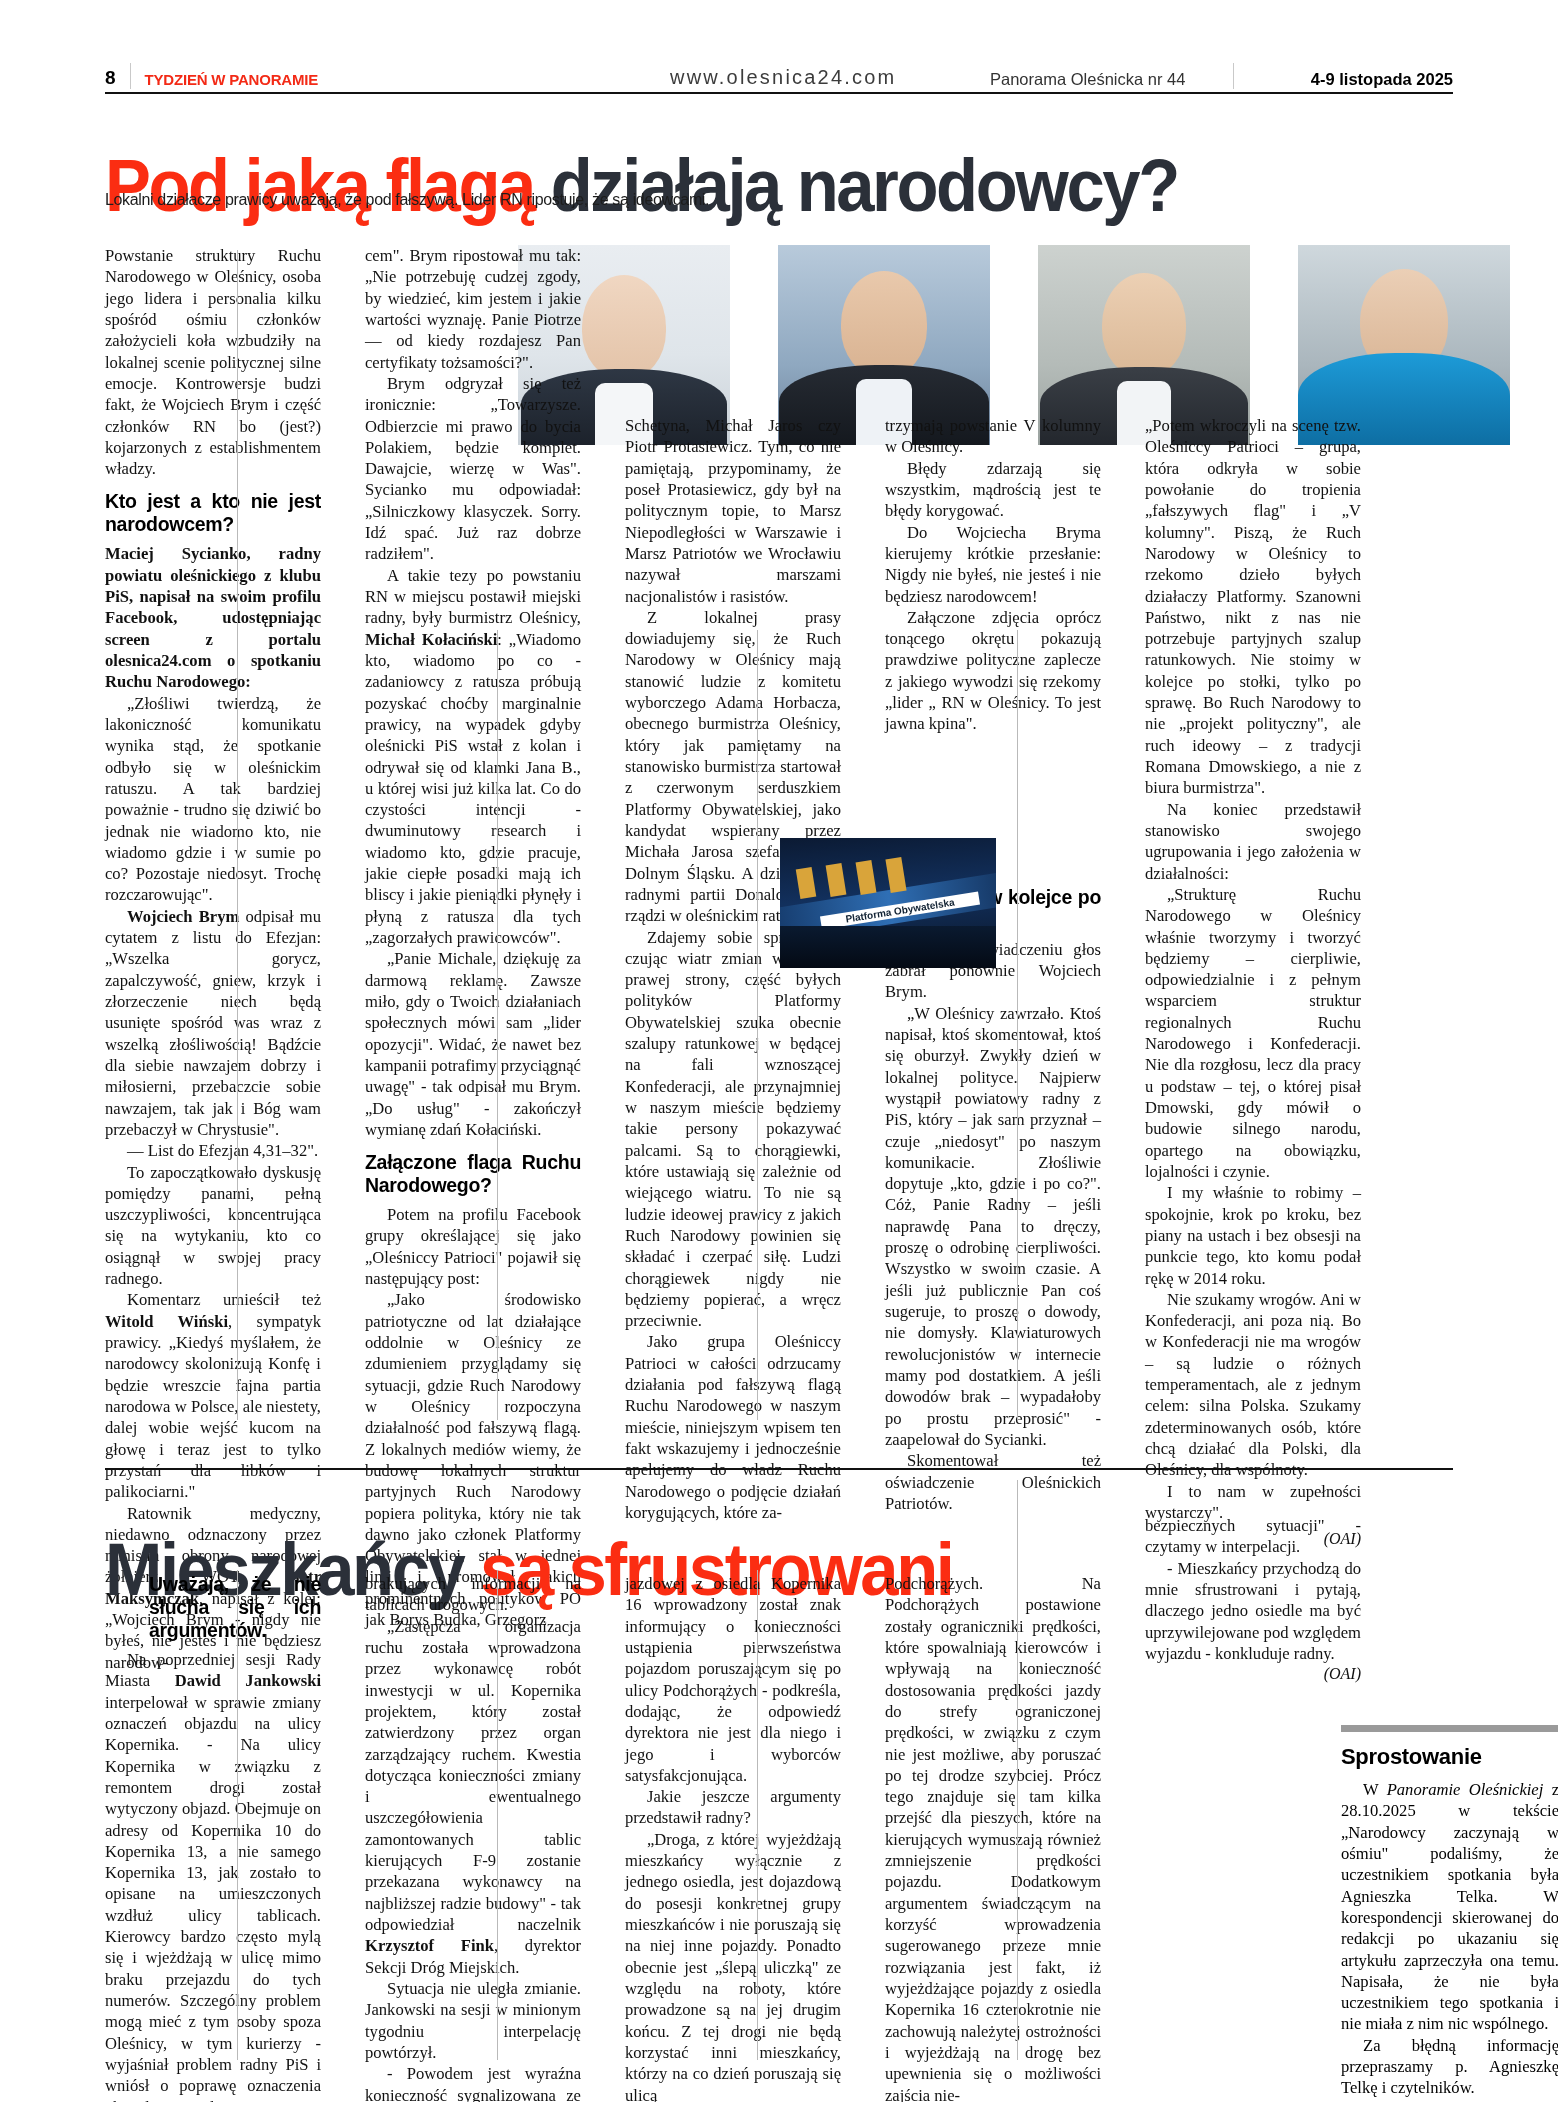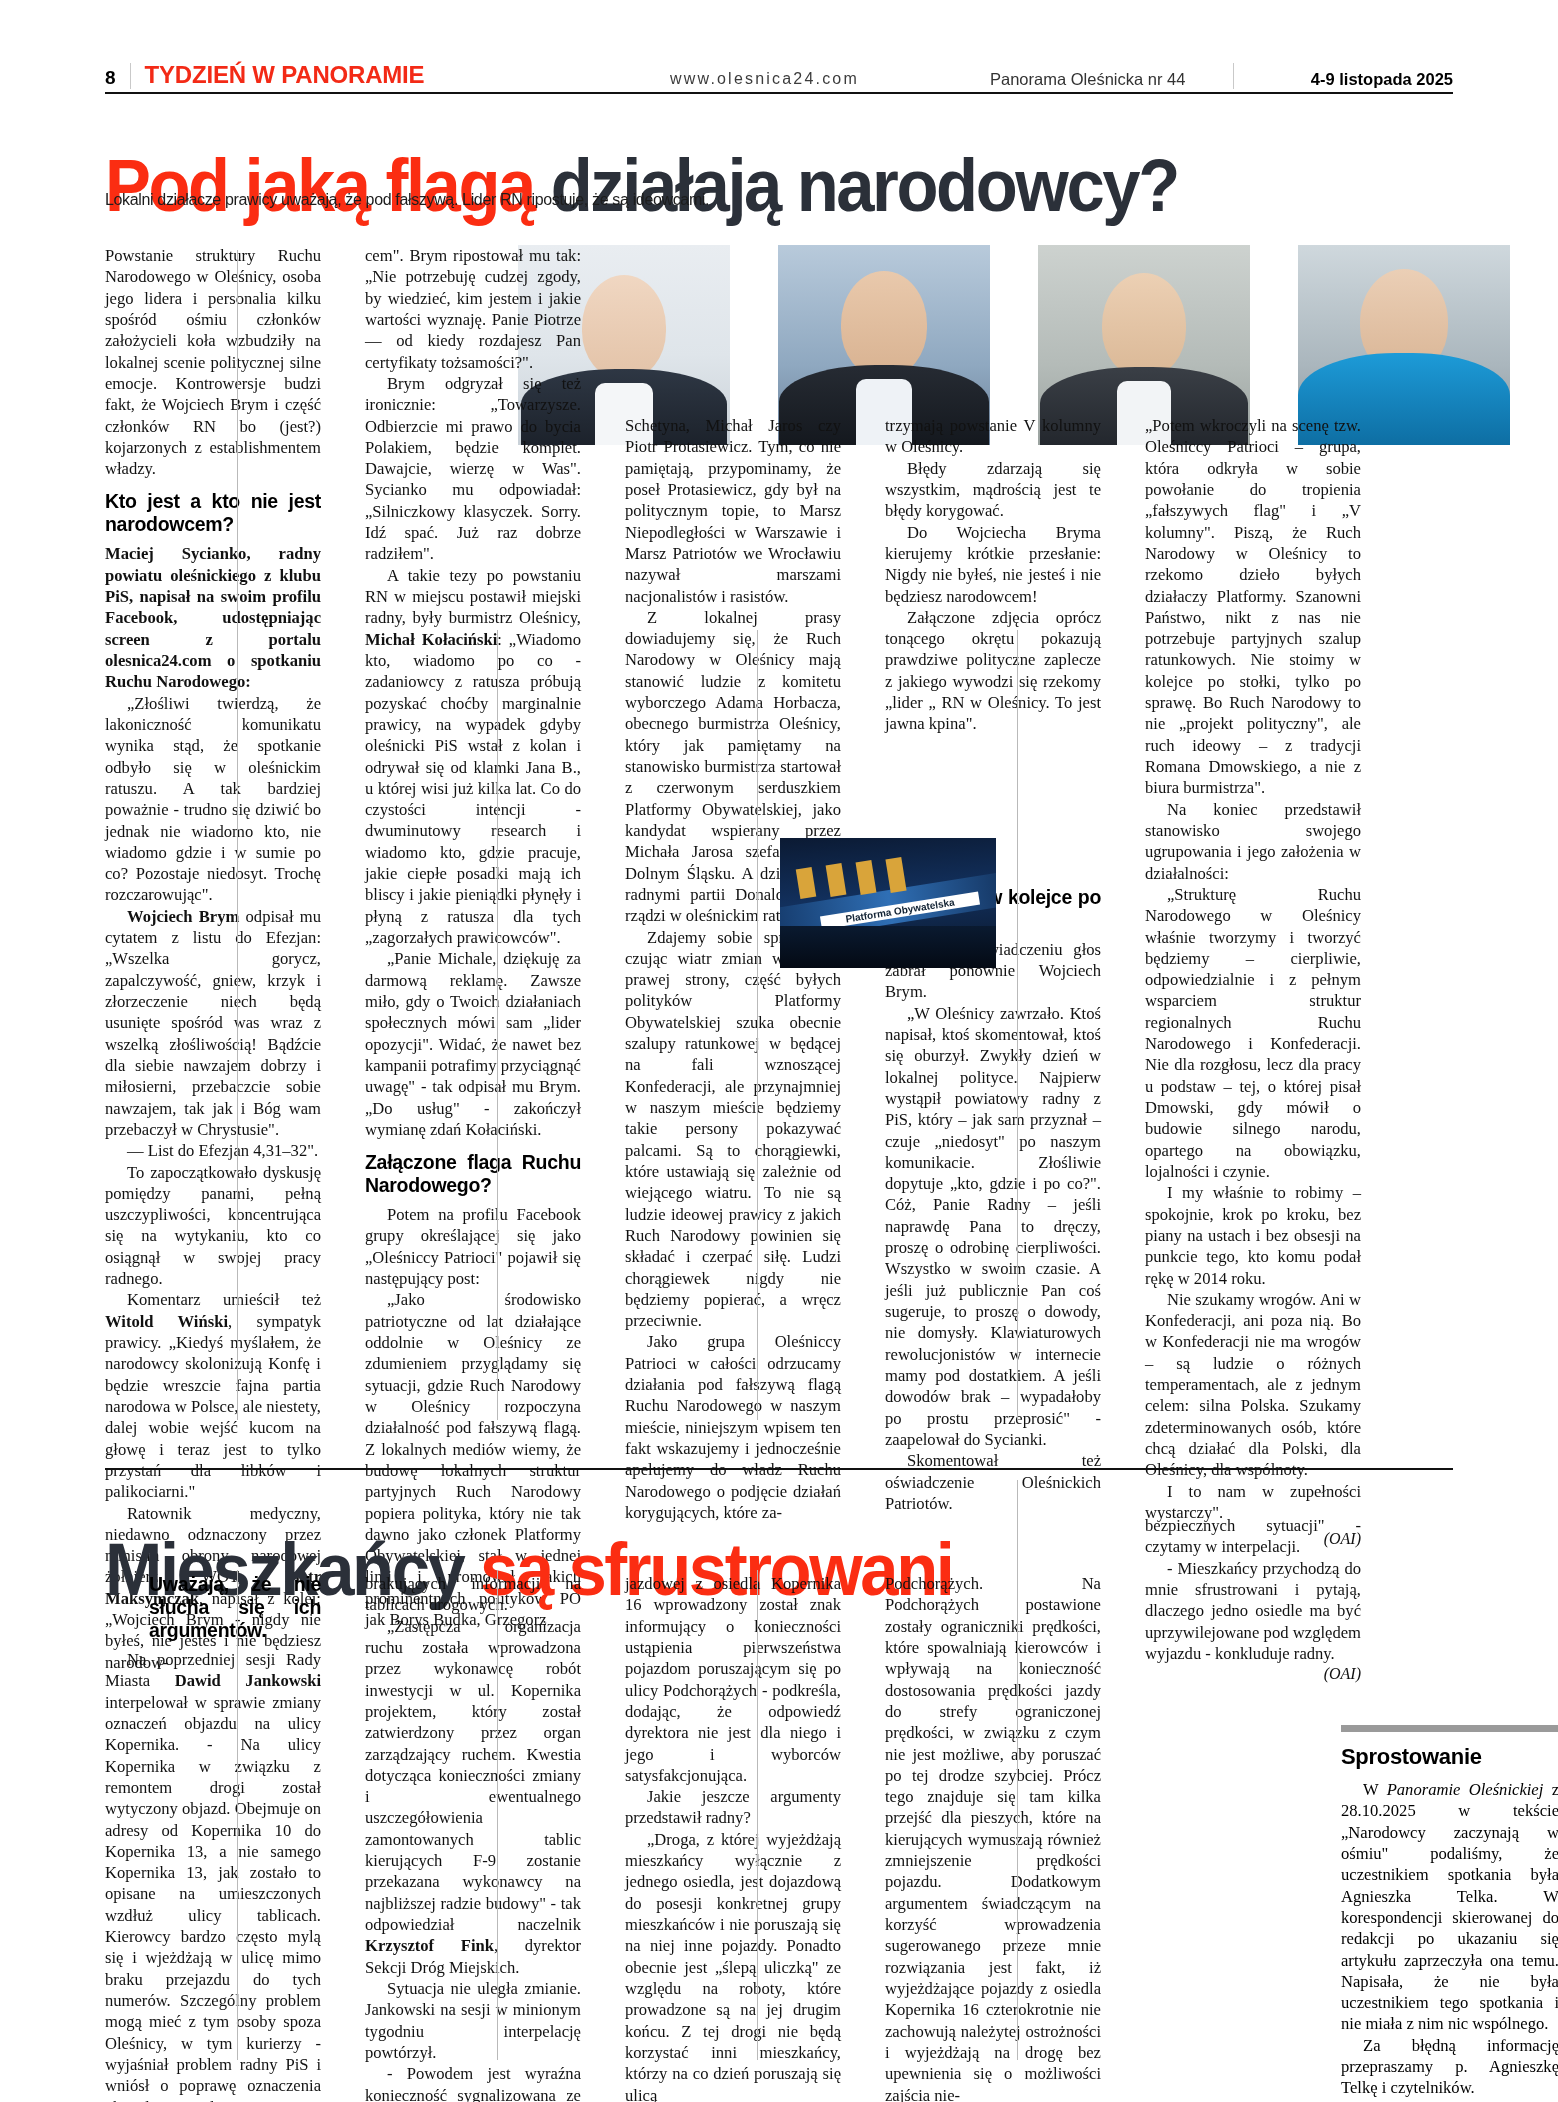--- a/index.html
+++ b/index.html
@@ -25,28 +25,28 @@
   .mh-page-no{
     font-family:"Liberation Sans", sans-serif;
     font-weight:bold;font-size:19px;color:#000;
     line-height:1;padding-bottom:3px;
   }
   .mh-sep{
     width:1px;background:#c9c9c9;height:26px;margin:0 14px 1px 14px;
   }
   .mh-section{
     font-family:"Liberation Sans", sans-serif;
-    font-weight:bold;font-size:24px;color:#f32a16;
+    font-weight:bold;font-size:15px;color:#f32a16;
     letter-spacing:-0.2px;line-height:1;padding-bottom:3px;
     white-space:nowrap;
   }
   .mh-url{
     position:absolute;left:565px;bottom:3px;
     font-family:"Liberation Sans", sans-serif;
-    font-size:16px;color:#3c3c3c;letter-spacing:2.2px;
+    font-size:20px;color:#3c3c3c;letter-spacing:2.2px;
     line-height:1;white-space:nowrap;
   }
   .mh-paper{
     position:absolute;left:885px;bottom:3px;
     font-family:"Liberation Sans", sans-serif;
     font-size:16.5px;color:#333;line-height:1;white-space:nowrap;
   }
   .mh-sep2{
     position:absolute;left:1128px;bottom:1px;width:1px;height:26px;background:#c9c9c9;
   }

